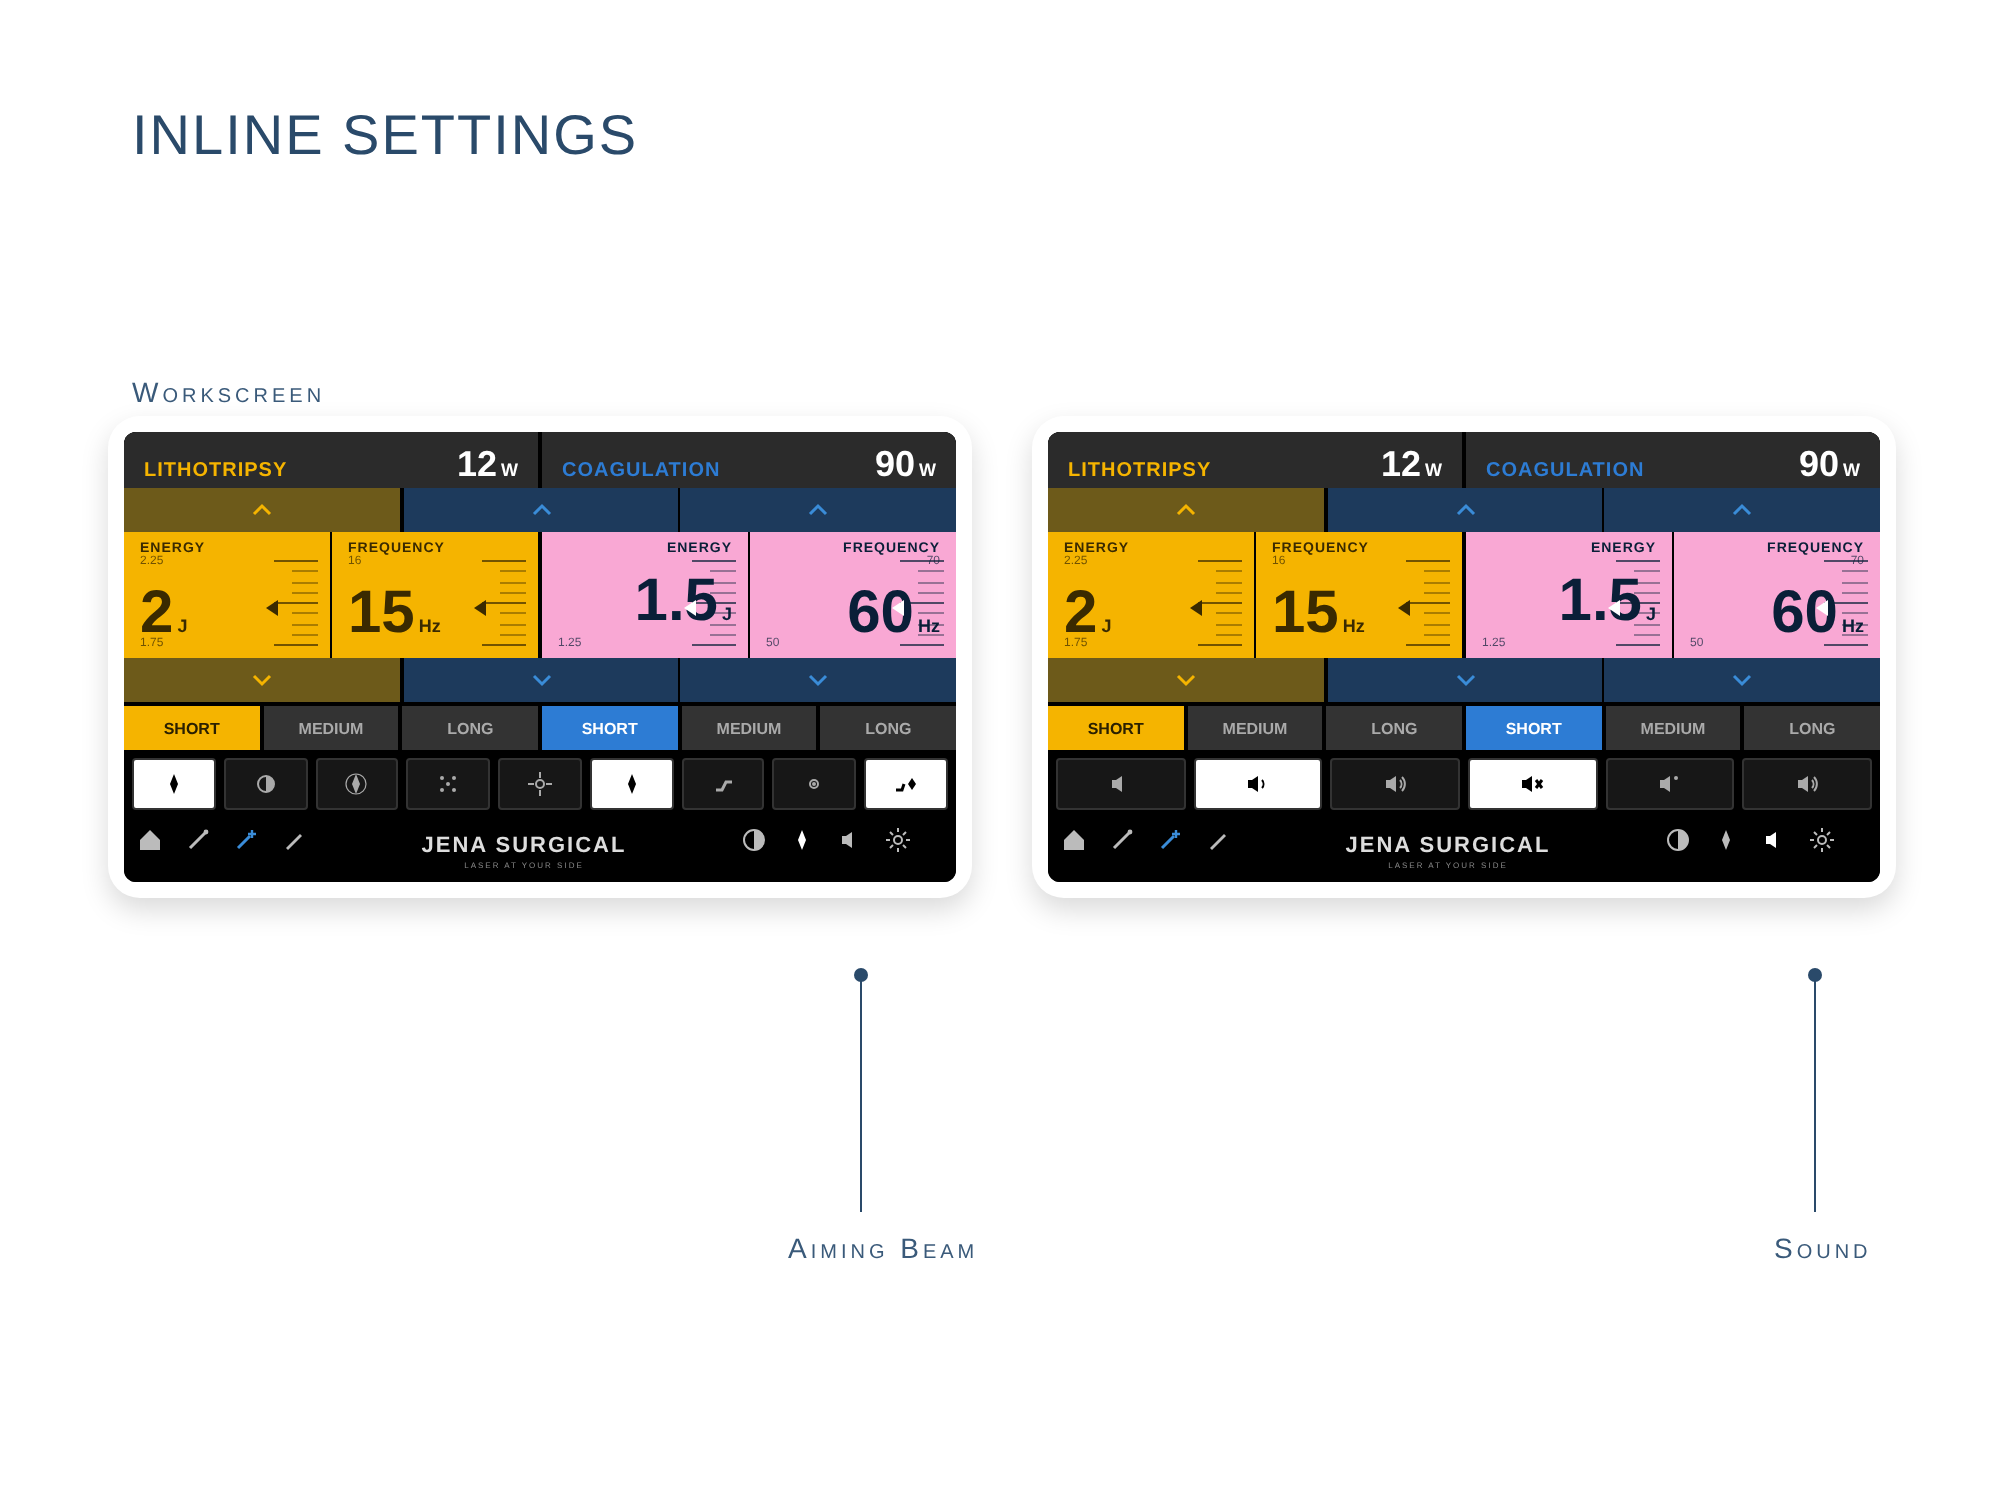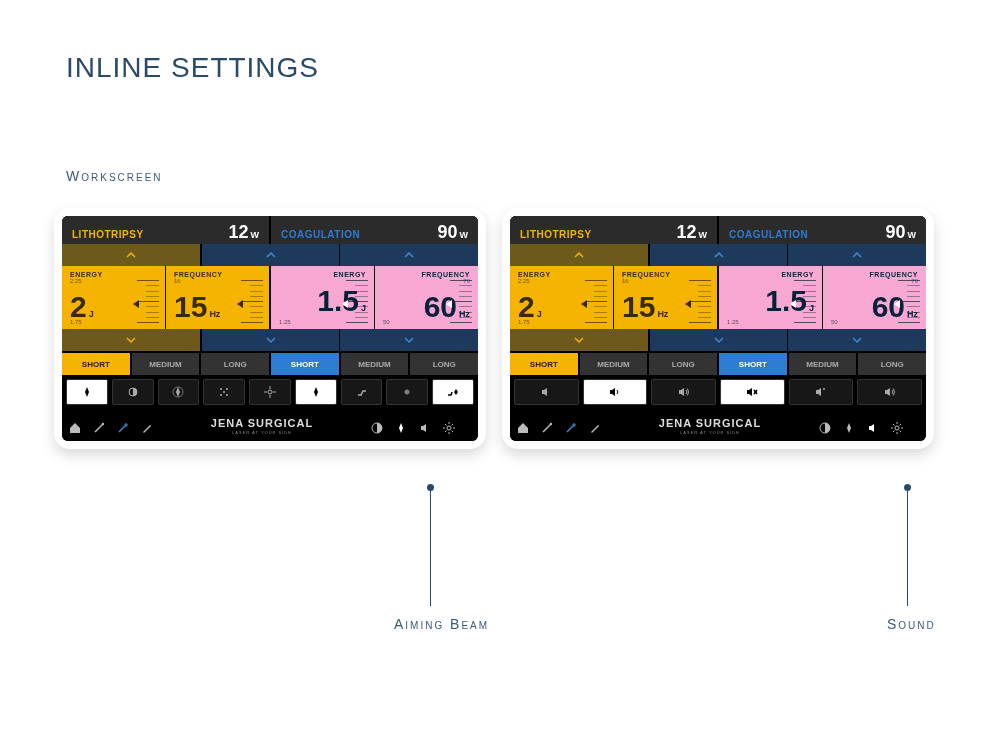--- a/index.html
+++ b/index.html
@@ -15,32 +15,32 @@
     position: absolute;
     top: 52px;
     left: 66px;
     font-size: 28px;
     font-weight: 400;
     letter-spacing: 1px;
     color: #2a4a6a;
   }
   .section-label {
     position: absolute;
-    top: 168px;
+    top: 188px;
     left: 66px;
     font-size: 14px;
     letter-spacing: 2px;
     font-variant: small-caps;
     color: #3a5a7a;
   }
   .panel-wrap {
     position: absolute;
     top: 208px;
     display: flex;
-    gap: 16px;
+    gap: 30px;
     left: 54px;
   }
   .device {
     width: 432px;
     background: #fff;
     border-radius: 16px;
     box-shadow: 0 6px 14px rgba(0,0,0,0.15);
     padding: 8px;
   }
   .screen {
@@ -199,21 +199,21 @@
     display: flex;
     align-items: center;
     justify-content: center;
     color: #aaa;
   }
   .inline-btn.white { background: #fff; color: #000; }
   .inline-btn svg { width: 14px; height: 14px; }
   
   .bottom-nav {
     display: flex;
-    align-items: flex-end;
+    align-items: flex-start;
     background: #000;
     padding: 4px 22px 6px 6px;
     gap: 8px;
   }
   .nav-left, .nav-right { display: flex; gap: 10px; align-items: center; }
   .nav-left { flex: 1; }
   .nav-center { flex: 1.2; text-align: center; color: #ddd; }
   .nav-right { justify-content: flex-end; flex: 1; gap: 10px; }
   .brand {
     font-size: 11px;

